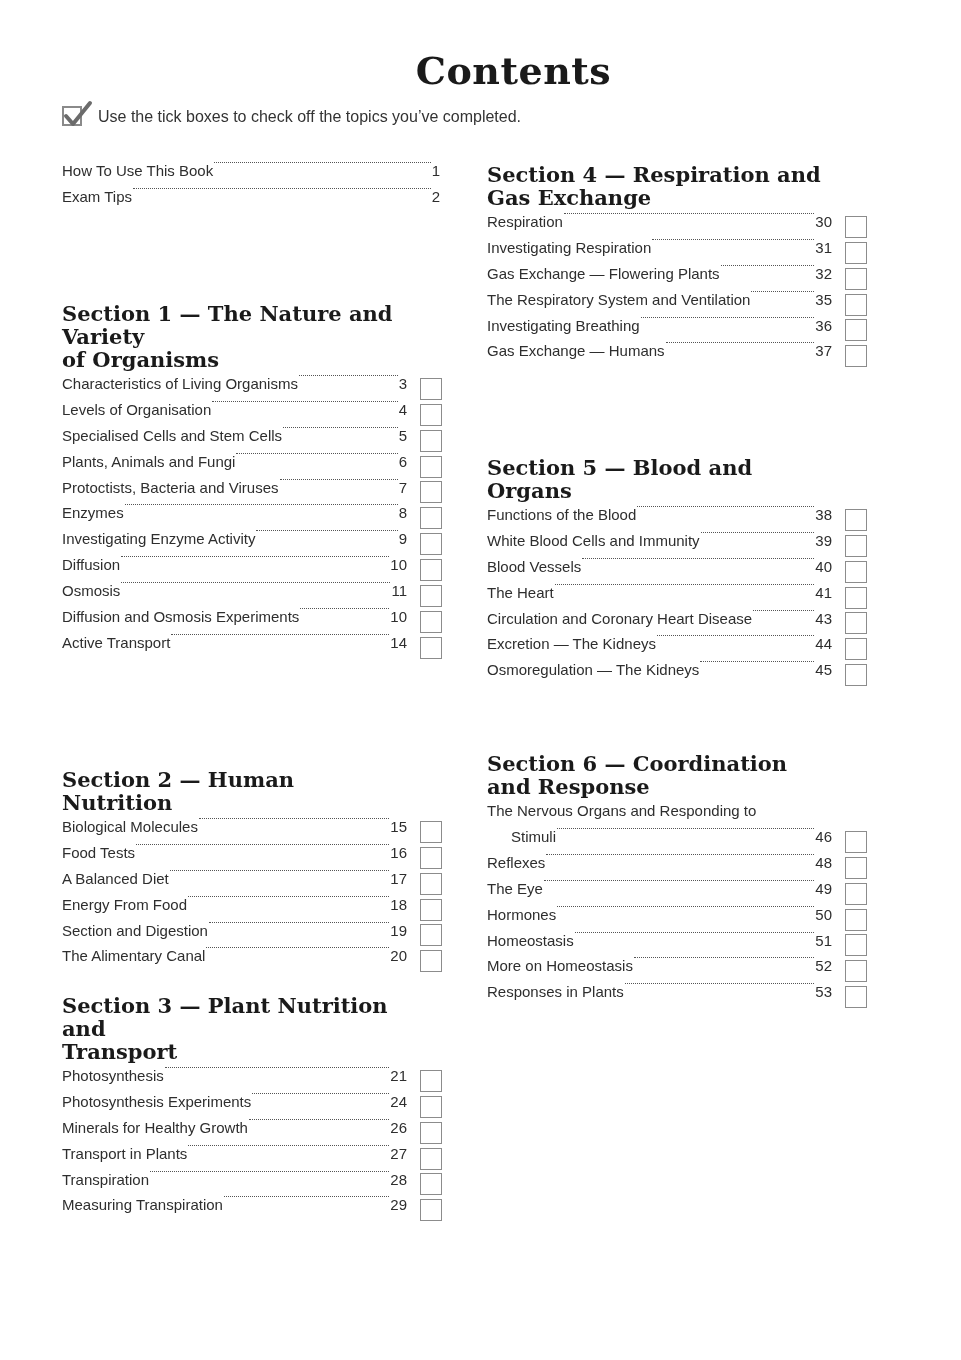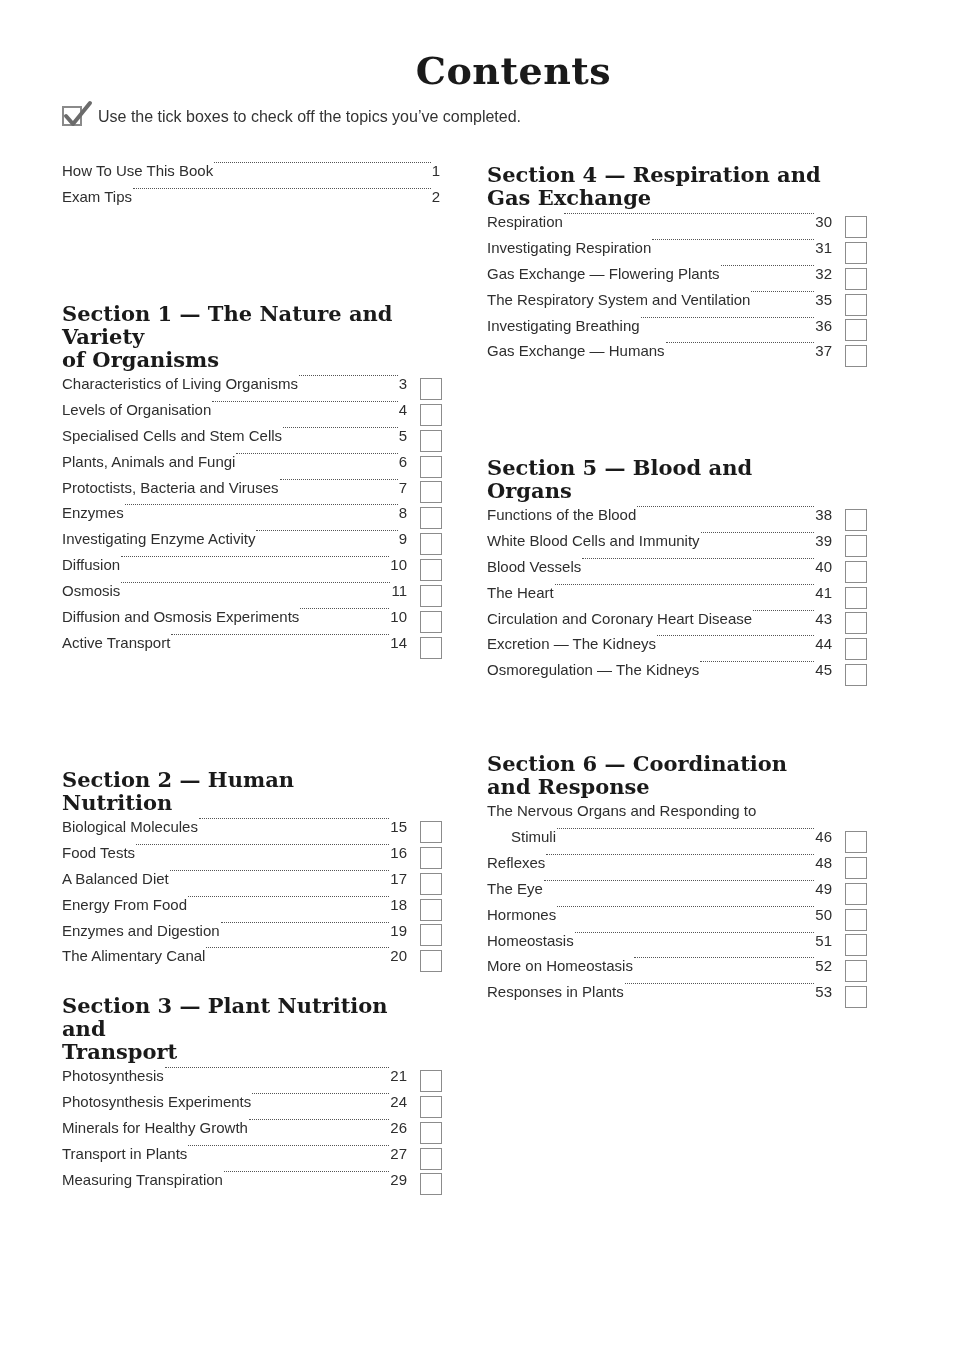--- a/index.html
+++ b/index.html
@@ -161,21 +161,21 @@
       <span class="page">17</span>
       <span class="box" role="checkbox" aria-checked="false"></span>
     </div>
     <div class="entry">
       <span class="label">Energy From Food</span>
       <span class="dots"></span>
       <span class="page">18</span>
       <span class="box" role="checkbox" aria-checked="false"></span>
     </div>
     <div class="entry">
-      <span class="label">Enzymes and Digestion</span>
+      <span class="label">Section and Digestion</span>
       <span class="dots"></span>
       <span class="page">19</span>
       <span class="box" role="checkbox" aria-checked="false"></span>
     </div>
     <div class="entry">
       <span class="label">The Alimentary Canal</span>
       <span class="dots"></span>
       <span class="page">20</span>
       <span class="box" role="checkbox" aria-checked="false"></span>
     </div>
@@ -203,20 +203,26 @@
       <span class="page">26</span>
       <span class="box" role="checkbox" aria-checked="false"></span>
     </div>
     <div class="entry">
       <span class="label">Transport in Plants</span>
       <span class="dots"></span>
       <span class="page">27</span>
       <span class="box" role="checkbox" aria-checked="false"></span>
     </div>
     <div class="entry">
+      <span class="label">Transpiration</span>
+      <span class="dots"></span>
+      <span class="page">28</span>
+      <span class="box" role="checkbox" aria-checked="false"></span>
+    </div>
+    <div class="entry">
       <span class="label">Measuring Transpiration</span>
       <span class="dots"></span>
       <span class="page">29</span>
       <span class="box" role="checkbox" aria-checked="false"></span>
     </div>
   </div>
 <div class="col section" style="left:487px; top:163px; width:345px;">
     <div class="section-heading">
       <div>Section 4 — Respiration and</div>
       <div>Gas Exchange</div>

